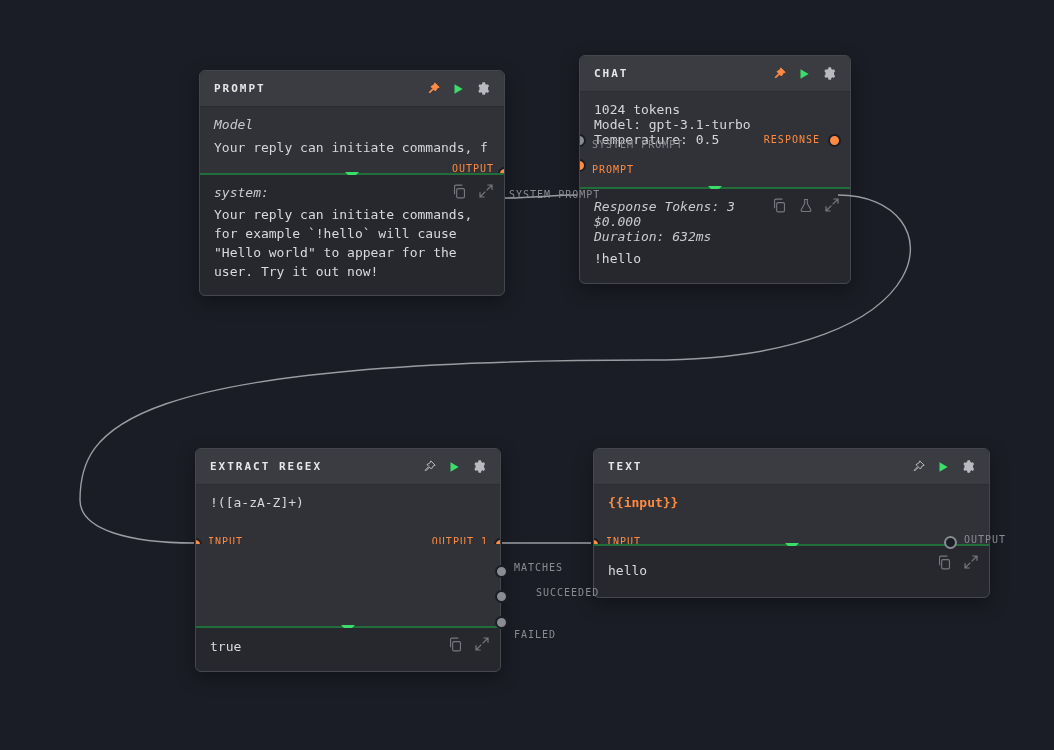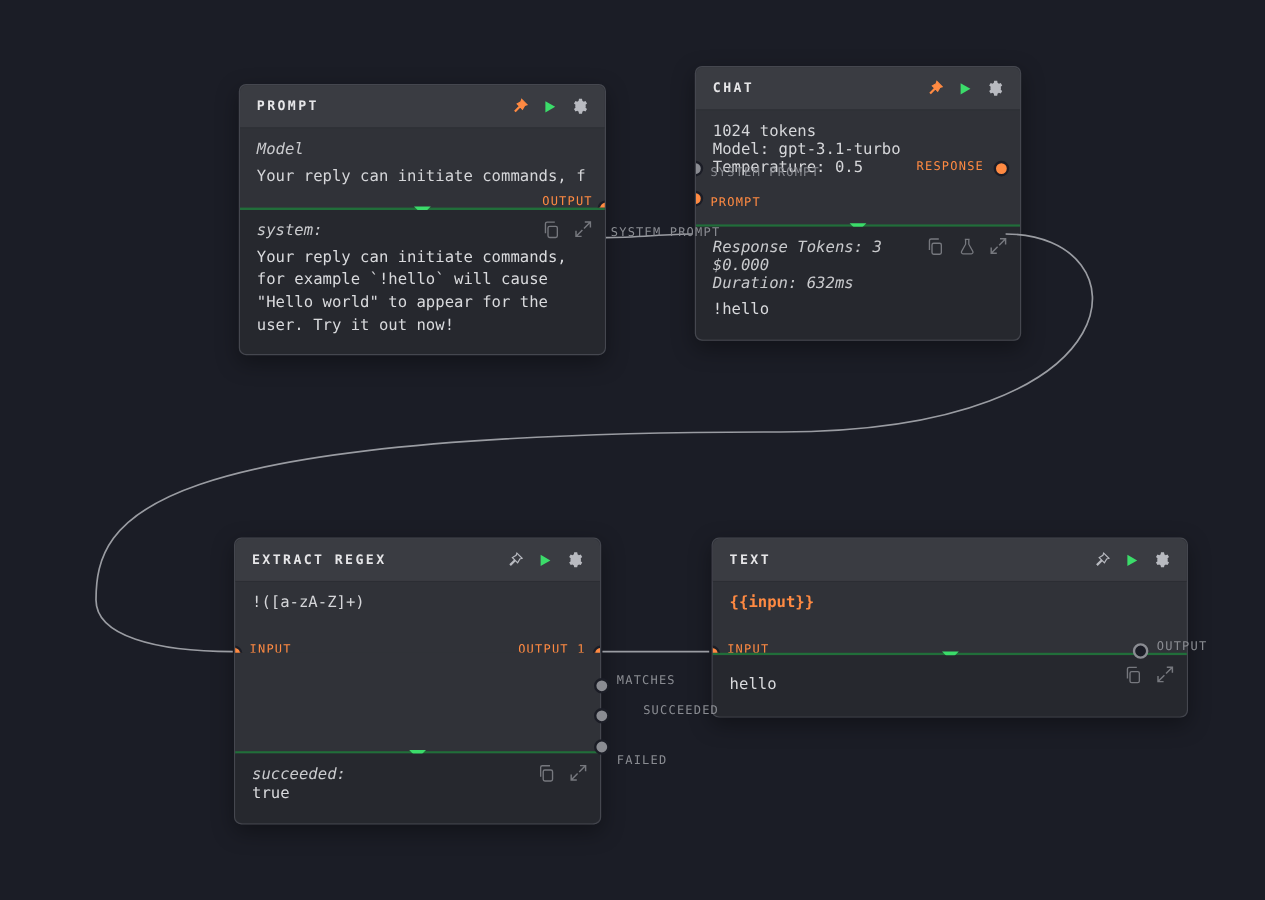--- a/index.html
+++ b/index.html
@@ -299,21 +299,20 @@
               <rect x="8" y="8" width="11" height="13" rx="2"></rect>
               <path d="M5 16V5a2 2 0 012-2h9"></path>
             </svg>
           </span>
         <span>
             <svg width="16" height="16" viewBox="0 0 24 24" stroke="#b8bac0" fill="none" stroke-width="1.8">
               <path d="M14 3h7v7M10 21H3v-7M21 3l-8 8M3 21l8-8"></path>
             </svg>
           </span>
       </div>
-      <div class="ital">succeeded:</div>
       <div class="mono">true</div>
     </div>
   </div>
 
   <div class="port-dot idle" style="left:495px; top:565px;"></div>
   <div class="outside-label" style="left:514px; top:562px;">MATCHES</div>
   <div class="port-dot idle" style="left:495px; top:590px;"></div>
   <div class="outside-label" style="left:536px; top:587px;text-align:right;">SUCCEEDED</div>
   <div class="port-dot idle" style="left:495px; top:616px;"></div>
   <div class="outside-label" style="left:514px; top:613px;margin-top:16px;">FAILED</div>

